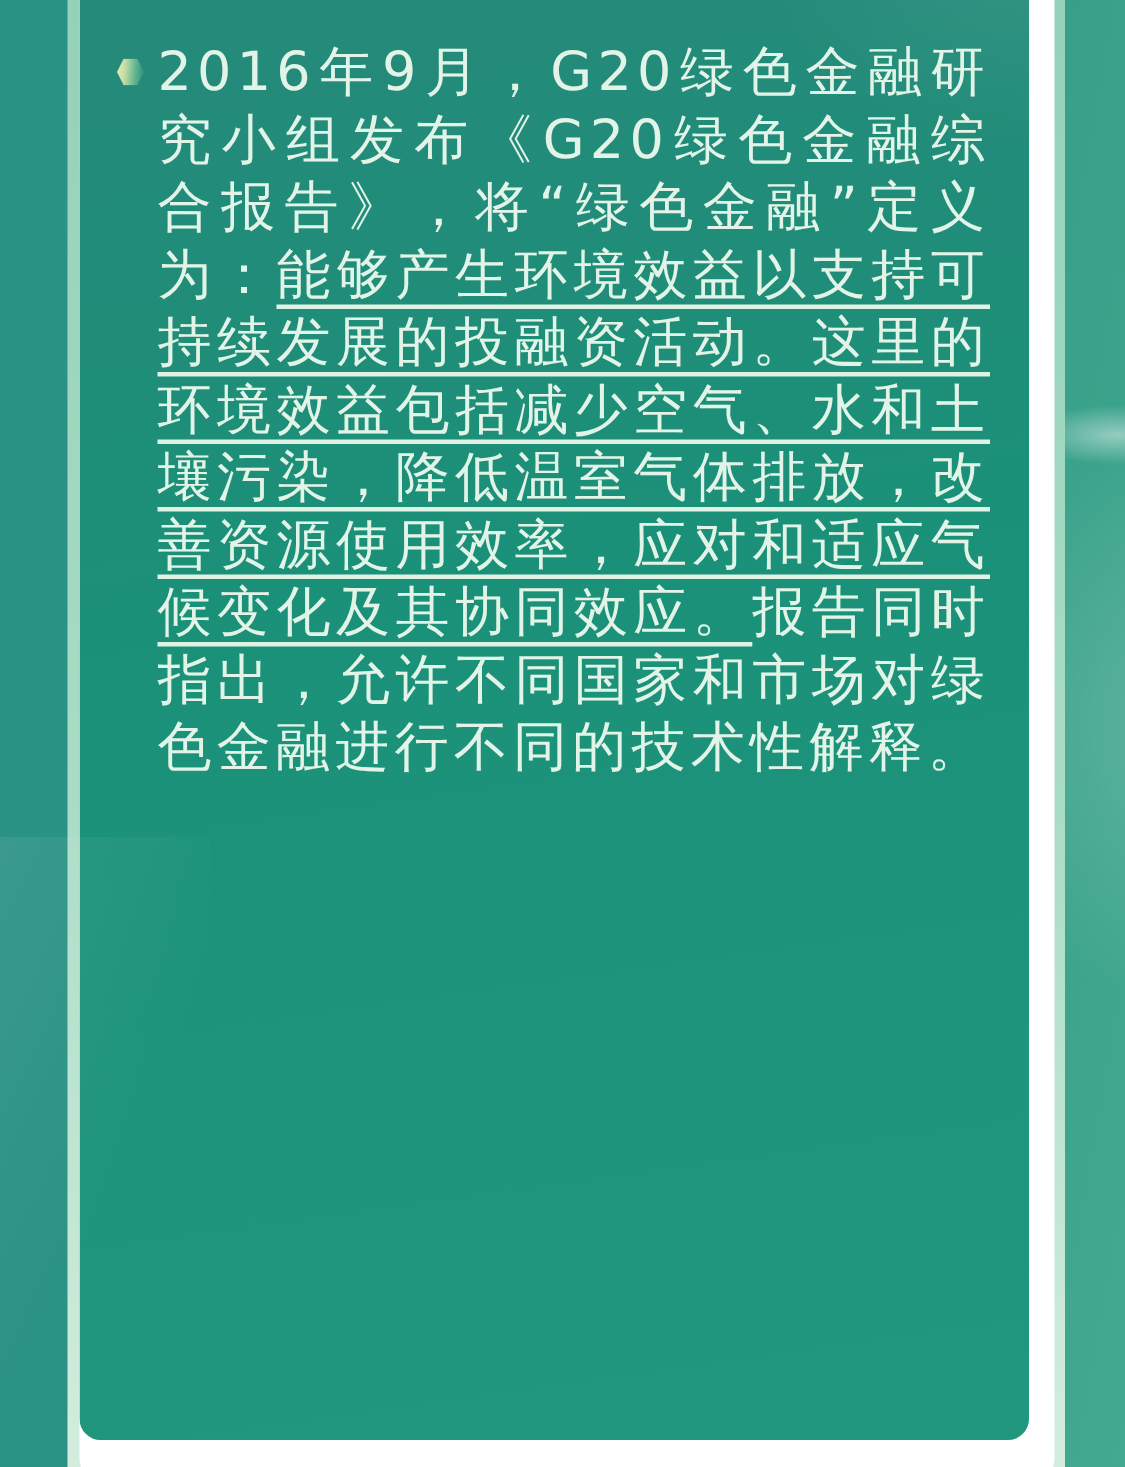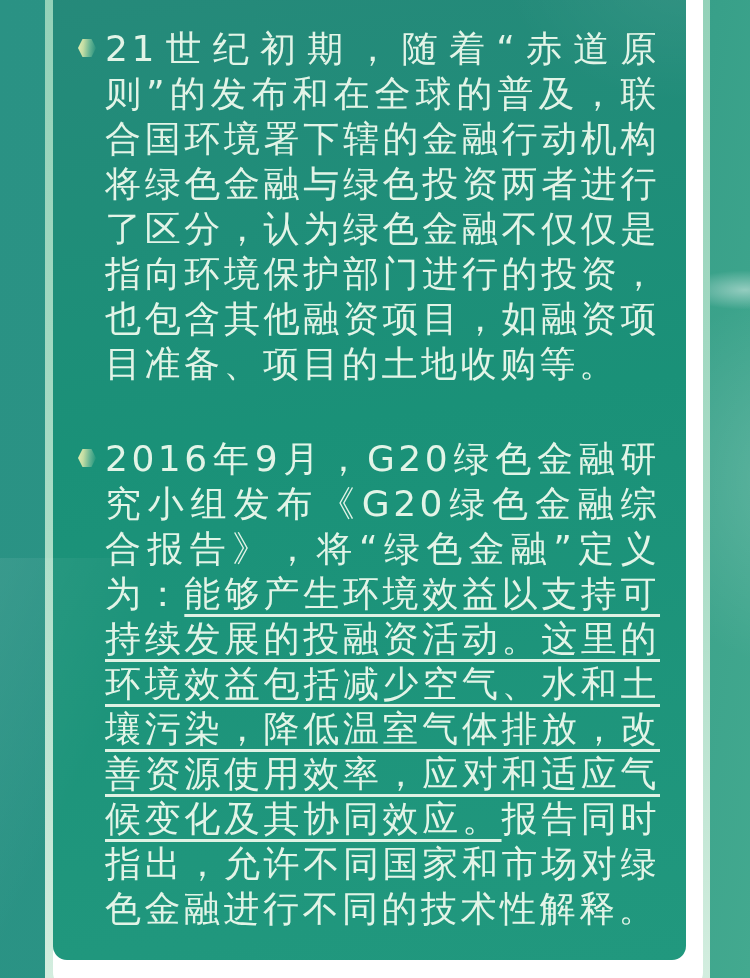--- a/index.html
+++ b/index.html
@@ -78,26 +78,20 @@
 </style>
 </head>
 <body>
 
 <div class="screen">
   <div class="layer-mint"></div>
   <div class="layer-white"></div>
 
   <div class="card">
 
-    <div class="para">
-      <span class="bullet"></span>
-      <p class="para-text">
-        <span>21世纪初期，随着“赤道原则”的发布和在全球的普及，联合国环境署下辖的金融行动机构将绿色金融与绿色投资两者进行了区分，认为绿色金融不仅仅是指向环境保护部门进行的投资，也包含其他融资项目，如融资项目准备、项目的土地收购等。</span>
-      </p>
-    </div>
 
     <div class="para">
       <span class="bullet"></span>
       <p class="para-text">
         <span>2016年9月，G20绿色金融研究小组发布《G20绿色金融综合报告》，将“绿色金融”定义为：</span><span class="u">能够产生环境效益以支持可持续发展的投融资活动。这里的环境效益包括减少空气、水和土壤污染，降低温室气体排放，改善资源使用效率，应对和适应气候变化及其协同效应。</span><span>报告同时指出，允许不同国家和市场对绿色金融进行不同的技术性解释。</span>
       </p>
     </div>
 
   </div>
 </div>

